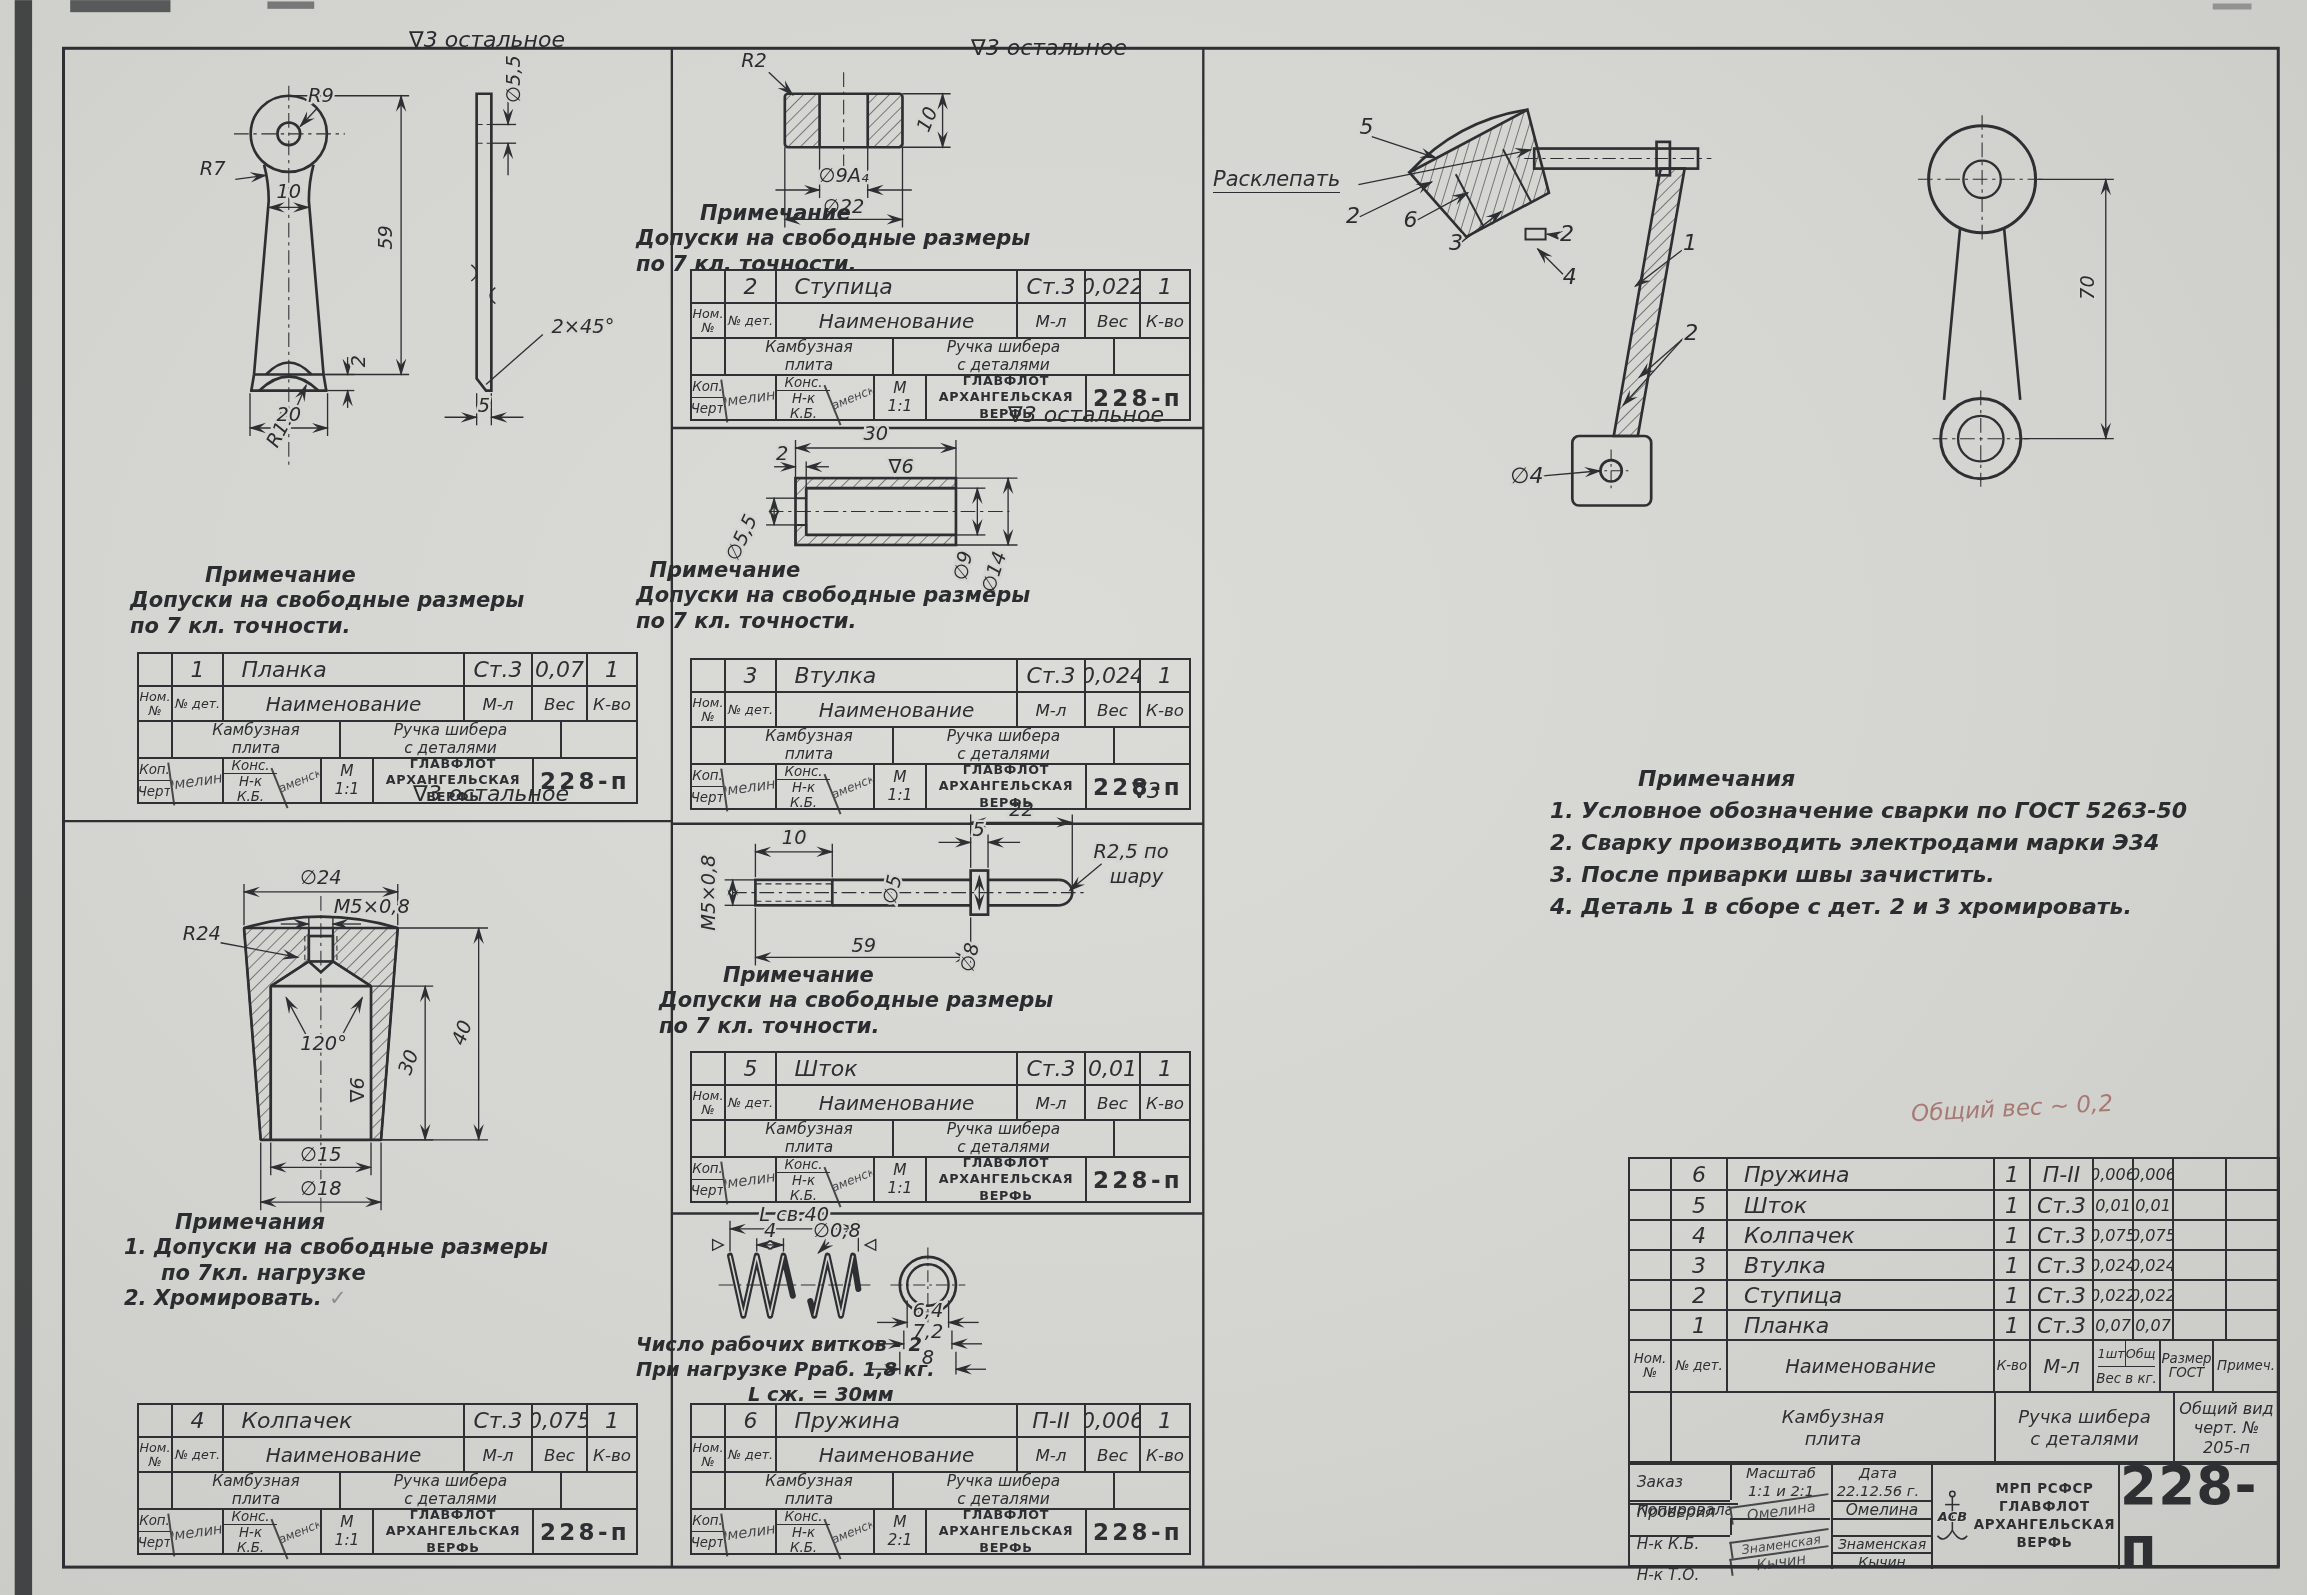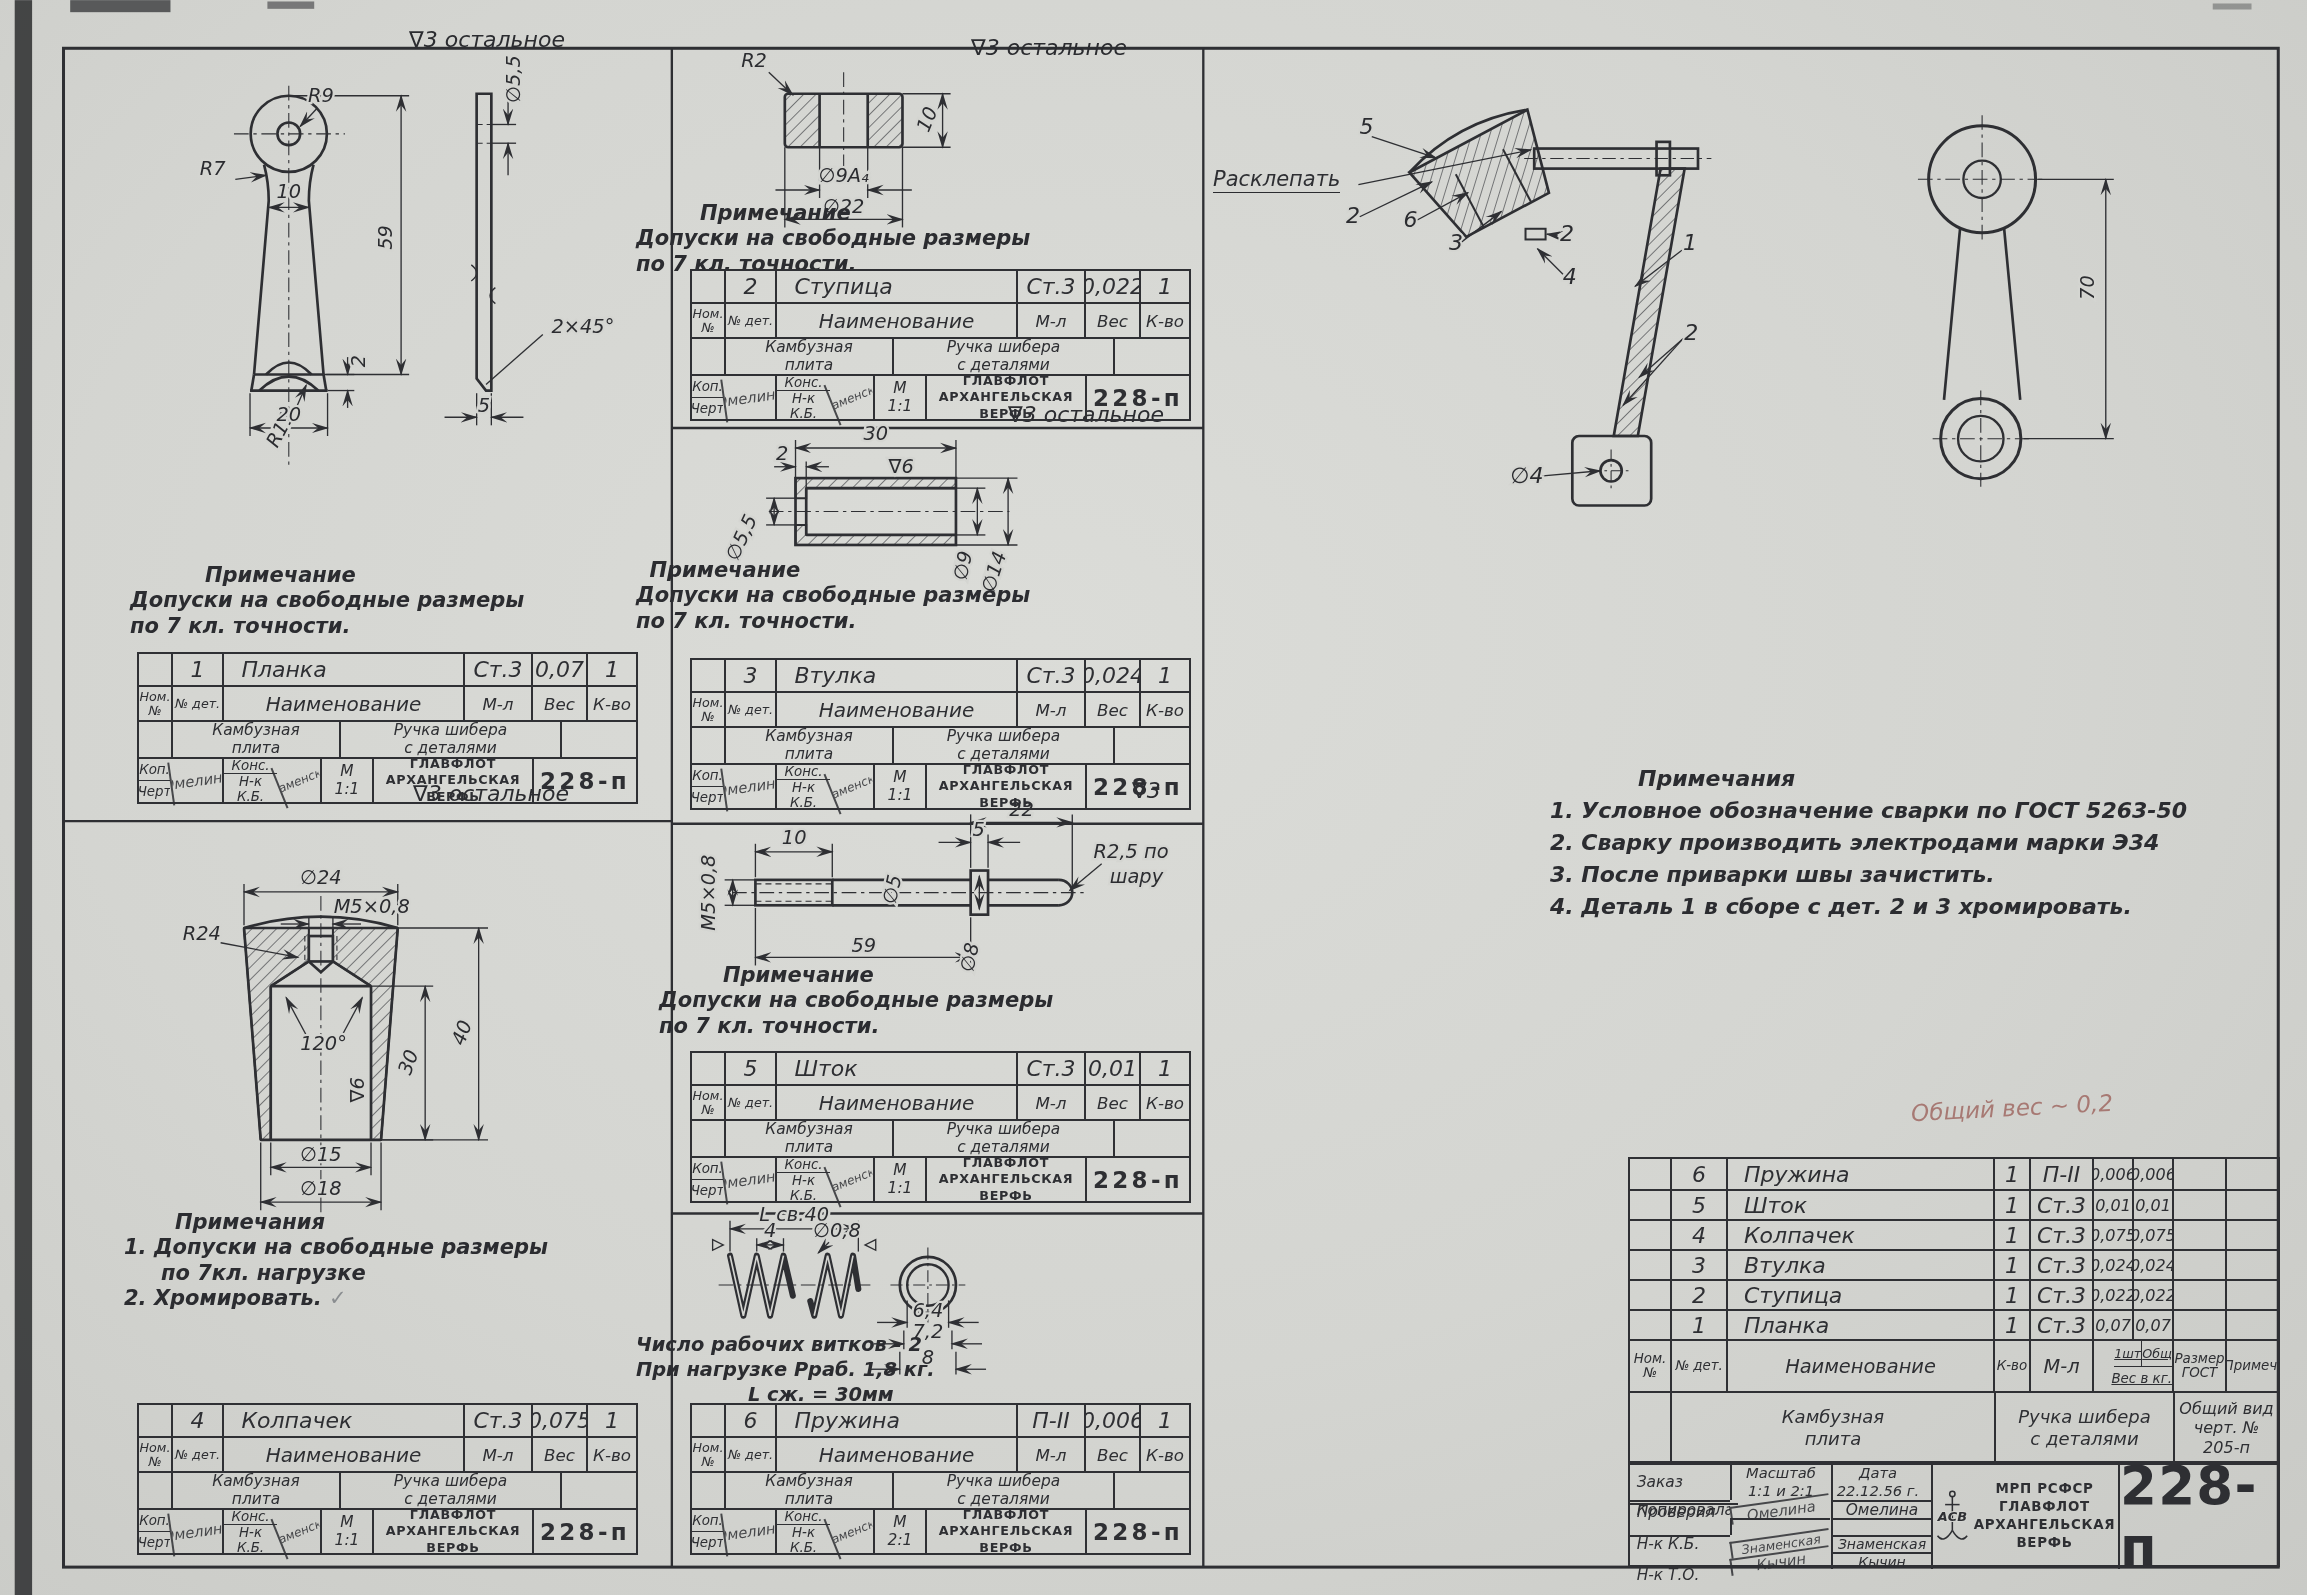--- a/index.html
+++ b/index.html
@@ -49,21 +49,21 @@
   .lr{display:flex;height:30px;border-top:2px solid #2f3034;box-sizing:border-box;}
   .lr:first-child{border-top:none;}
   .lc{box-sizing:border-box;border-left:2px solid #2f3034;display:flex;align-items:center;justify-content:center;overflow:hidden;}
   .lc:first-child{border-left:none;}
   .w1{width:40px;}.w2{width:56px;}.w3{width:267px;}.w4{width:36px;}.w5{width:63px;}.w6{width:40px;}.w7{width:40px;}.w8{width:53px;}.w9{flex:1;}
   .lf{font-size:22px;}
   .lname{justify-content:flex-start;padding-left:16px;}
   .lh{height:52px;}
   .hsm{font-size:13.4px;line-height:1.05;text-align:center;flex-direction:column;}
   .hmid{font-size:19.4px;}
-  .lves{width:80px;flex-direction:column;padding:0;align-items:flex-end;text-decoration:underline;}
+  .lves{width:67px;flex-direction:column;padding:0;align-items:center;}
   .lves .vtop{flex:1;display:flex;border-bottom:1.7px solid #2f3034;}
   .lves .vtop span{flex:1;display:flex;align-items:center;justify-content:center;font-size:12.7px;}
   .lves .vtop span+span{border-left:1.7px solid #2f3034;}
   .lves .vbot{flex:1;display:flex;align-items:center;justify-content:center;font-size:13.4px;}
   .lp{height:72px;}
   .l2l{flex-direction:column;font-size:18px;line-height:1.2;text-align:center;}
 
   
   .tb{position:absolute;left:1628px;top:1461px;width:652px;height:106px;border:2.3px solid #2f3034;box-sizing:border-box;font-style:italic;}
   .tbc{position:absolute;box-sizing:border-box;border-left:2px solid #2f3034;border-top:2px solid #2f3034;display:flex;align-items:center;justify-content:center;overflow:hidden;}

